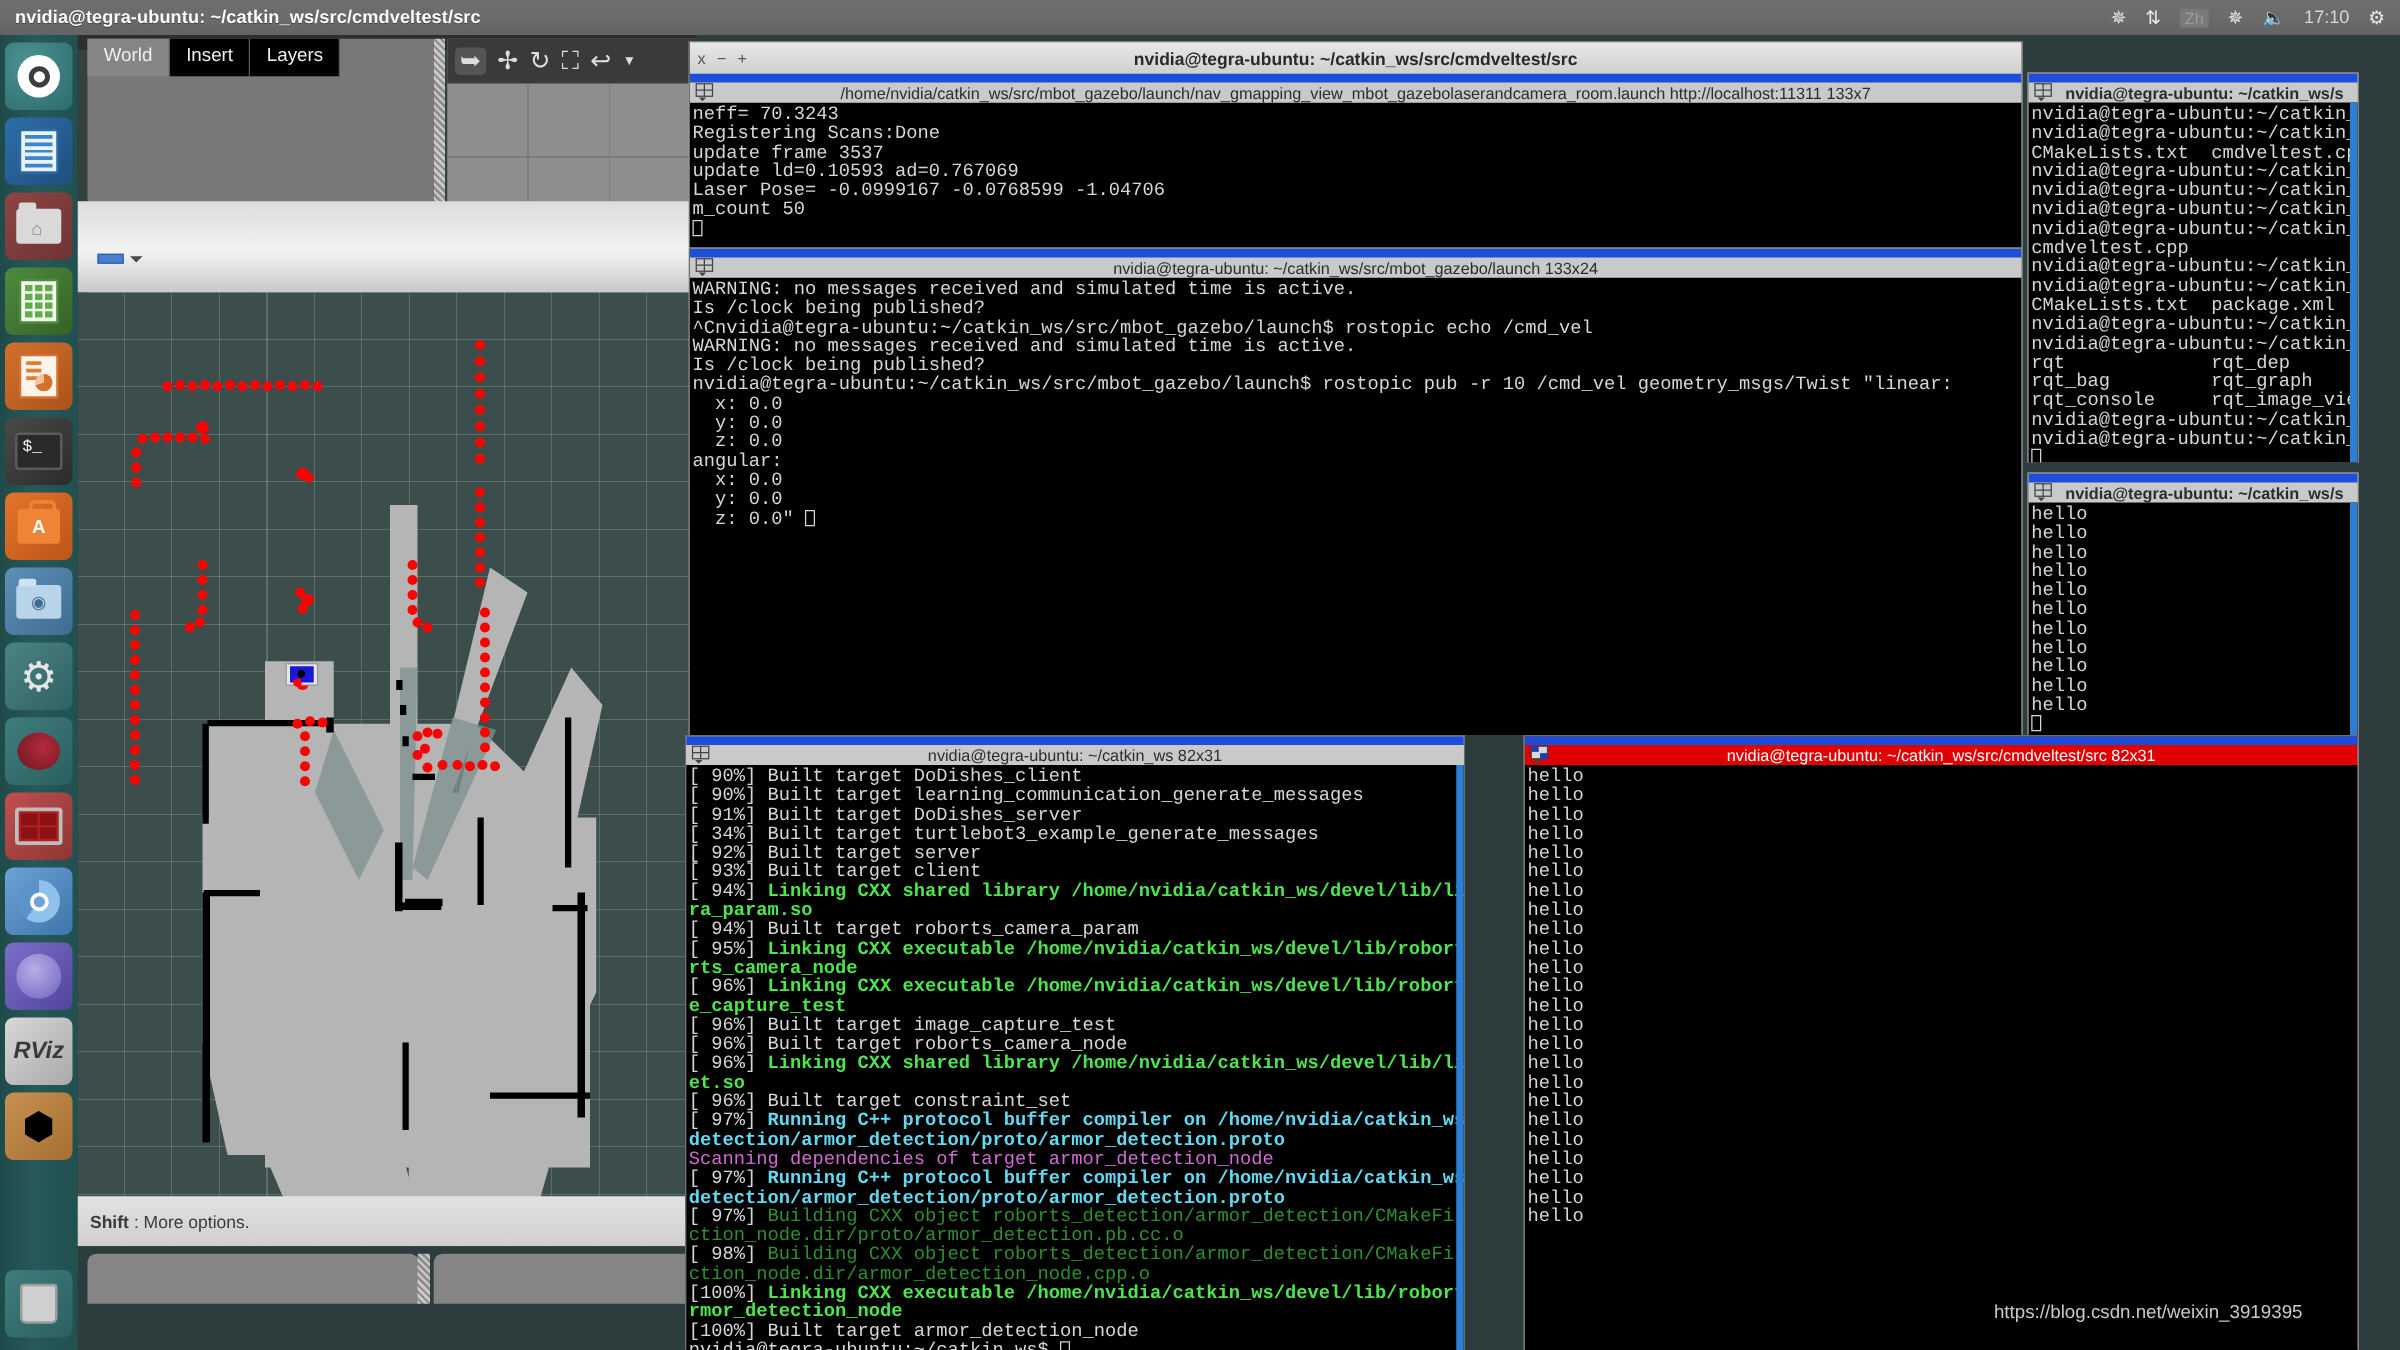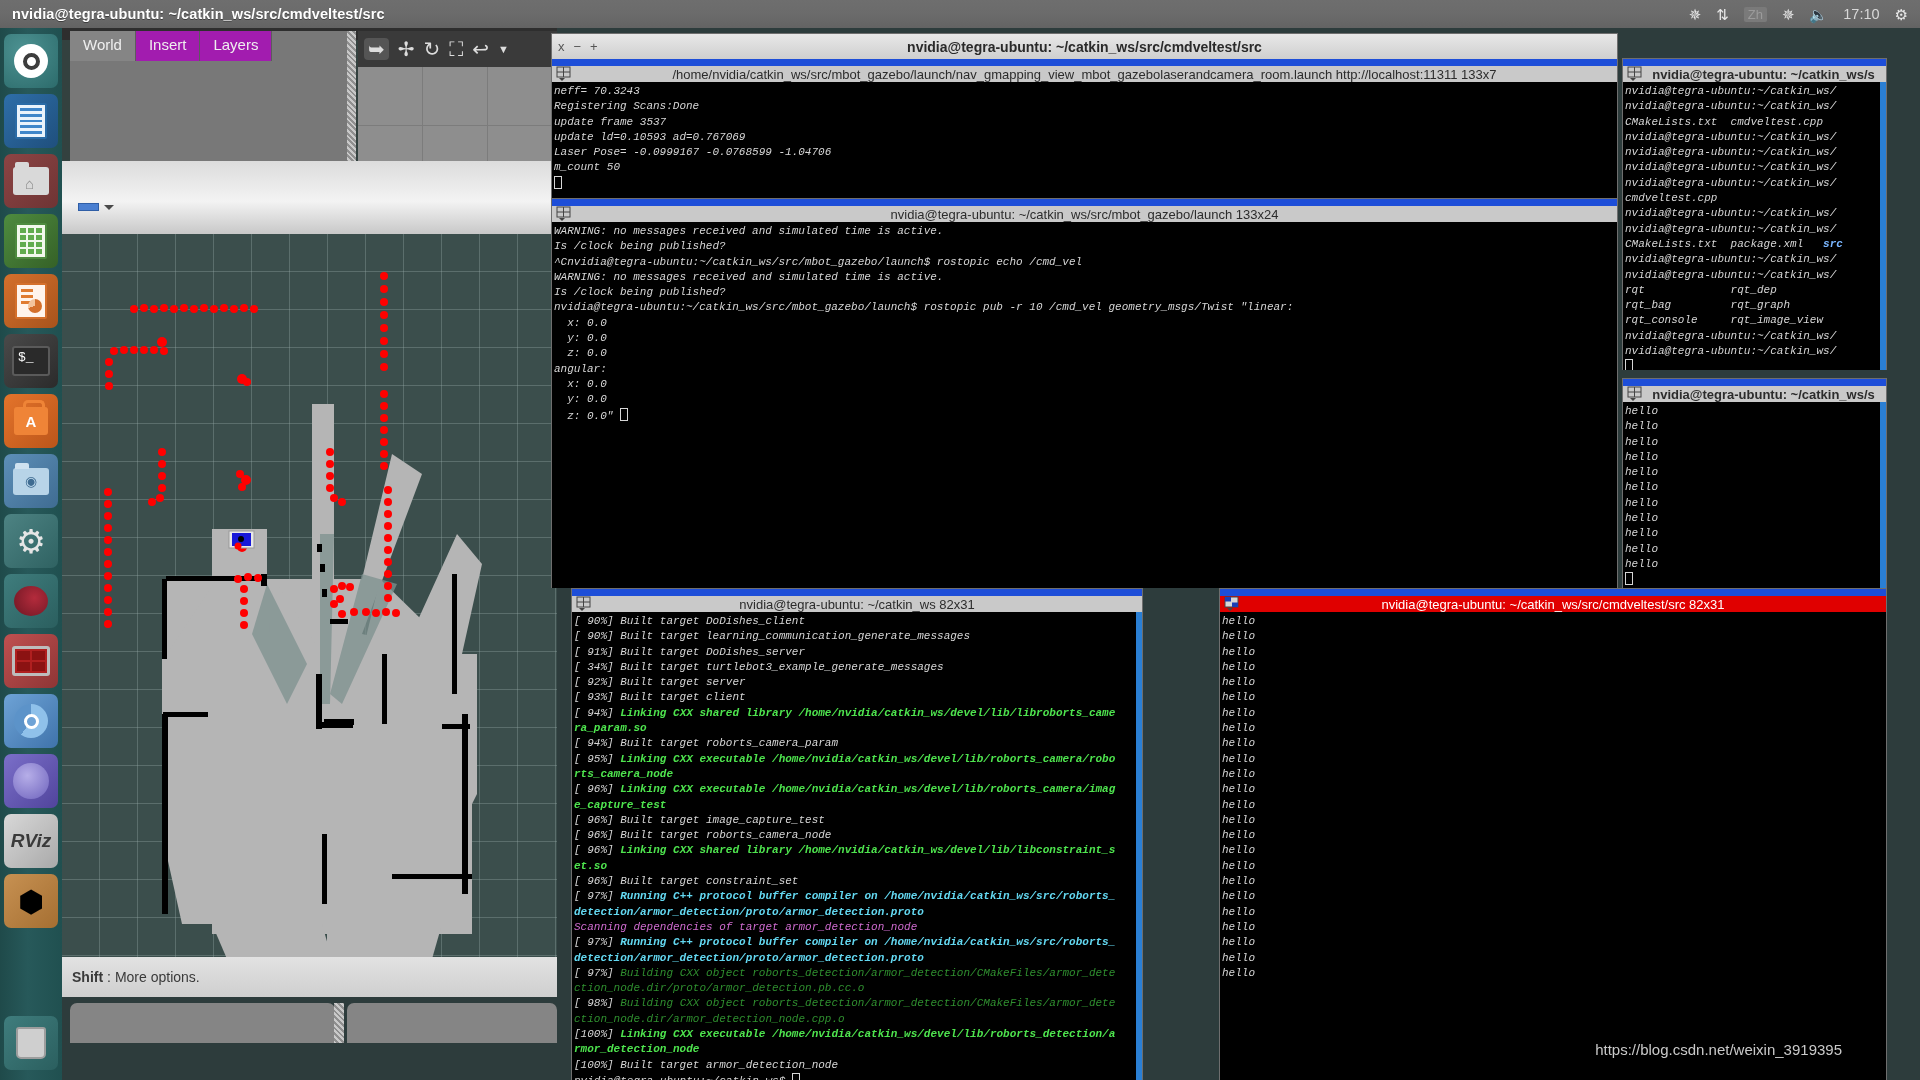--- a/index.html
+++ b/index.html
@@ -89,21 +89,21 @@
   .ic-model .cube{font-size:30px;color:#000;}
   .ic-trash{background:linear-gradient(135deg,#3f7d7d,#2b5f5f);}
   .ic-trash .can{width:30px;height:32px;background:#cfcfcf;border-radius:3px 3px 5px 5px;
     border:2px solid #9d9d9d;}
 
   
   #gazebo{position:absolute;left:62px;top:28px;width:495px;height:1015px;background:#33413f;}
   #gz-toolrow{position:absolute;left:0;top:0;width:495px;height:12px;background:#2e2e2e;}
   #gz-panel{position:absolute;left:8px;top:3px;width:277px;height:270px;background:#787878;}
   #gz-tabs{display:flex;height:30px;}
-  .gz-tab{padding:5px 13px 4px;color:#efefef;font-size:15px;background:#a21caf;
+  .gz-tab{padding:5px 13px 4px;color:#efefef;font-size:15px;background:#000000;
     border-right:1px solid #5c5c5c;}
   .gz-tab.active{background:#858585;}
   #gz-tree{padding:9px 0 0 24px;color:#f0f0f0;font-size:14.5px;line-height:21px;}
   #gz-vsplit{position:absolute;left:285px;top:3px;width:9px;height:270px;
     background:repeating-linear-gradient(45deg,#c9c9c9 0 2px,#8f8f8f 2px 4px);}
   #gz-3d{position:absolute;left:296px;top:3px;width:199px;height:270px;background:#8e8e8e;}
   #gz-3dtoolbar{height:36px;background:#3a3a3a;display:flex;align-items:center;gap:9px;padding-left:6px;color:#ddd;}
   #gz-3dtoolbar .t{font-size:20px;line-height:1;}
   #gz-3dtoolbar .t.sel{background:#555;border-radius:4px;padding:1px 4px;}
   #gz-grid{position:absolute;left:0;top:36px;width:199px;height:234px;
@@ -138,22 +138,22 @@
     background:linear-gradient(to bottom,#e8e8e8,#cfcfcf);color:#2a2a2a;
     font-size:14px;position:relative;}
   .tw-title .btns{position:absolute;left:6px;display:flex;gap:9px;color:#555;font-size:13px;}
   .tw-sub{height:23px;display:flex;align-items:center;background:#c9c9c9;
     color:#2c2c2c;font-size:13px;position:relative;border-top:7px solid #1d4ed8;}
   .tw-sub.red{background:#e00000;color:#ffffff;}
   .tw-sub .menuico{position:absolute;left:4px;width:16px;height:16px;}
   .tw-sub .lbl{width:100%;text-align:center;}
   .term-body{background:#000000;color:#d6d6d6;
     font-family:"Liberation Mono","DejaVu Sans Mono",monospace;
-    font-size:11px;line-height:15.3px;padding:2px 0 0 2px;overflow:hidden;
-    white-space:pre;font-style:italic;}
+    font-size:15px;line-height:15.3px;padding:2px 0 0 2px;overflow:hidden;
+    white-space:pre;}
   .cursor{display:inline-block;width:8px;height:13px;border:1px solid #d6d6d6;
     vertical-align:-2px;}
   .gr{color:#4ee44e;font-weight:bold;}
   .dgr{color:#2f8f2f;}
   .cy{color:#63d8f1;font-weight:bold;}
   .mg{color:#d06cd0;}
   .bl{color:#7ab6ff;font-weight:bold;}
   .sb{position:absolute;right:0;top:0;width:6px;background:#2a7fd4;}
 
   #watermark{position:absolute;right:78px;bottom:22px;color:#c9c9c9;font-size:15px;
@@ -594,21 +594,21 @@
 <span>hello</span>
 <span>hello</span>
 <span>hello</span>
 <span>hello</span>
 <span>hello</span>
 <span>hello</span>
 <span>hello</span>
 <span class="cursor"></span><span class="sb" style="height:186px;"></span></div>
 </div>
 
-<div class="tw" style="left:571px;top:588px;width:572px;height:492px;">
+<div class="tw" style="left:548px;top:588px;width:624px;height:492px;">
   <div class="tw-sub">
     <span class="menuico">
       <svg width="16" height="16" viewBox="0 0 16 16">
           <rect x="1" y="1" width="13" height="10" fill="none" stroke="#444"></rect>
           <line x1="7.5" y1="1" x2="7.5" y2="11" stroke="#444"></line>
           <line x1="1" y1="6" x2="14" y2="6" stroke="#444"></line>
           <polygon points="3,12 9,12 6,15" fill="#444"></polygon>
         </svg>
     </span>
     <span class="lbl">nvidia@tegra-ubuntu: ~/catkin_ws 82x31</span>

